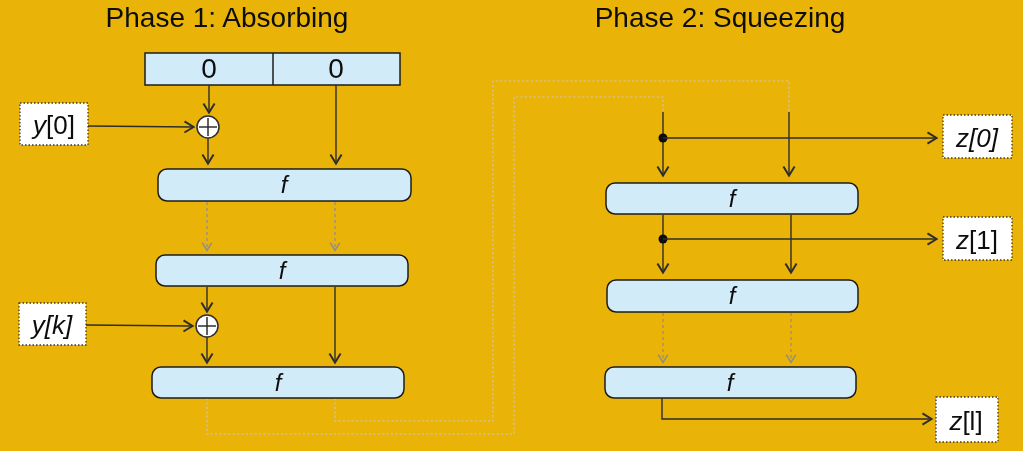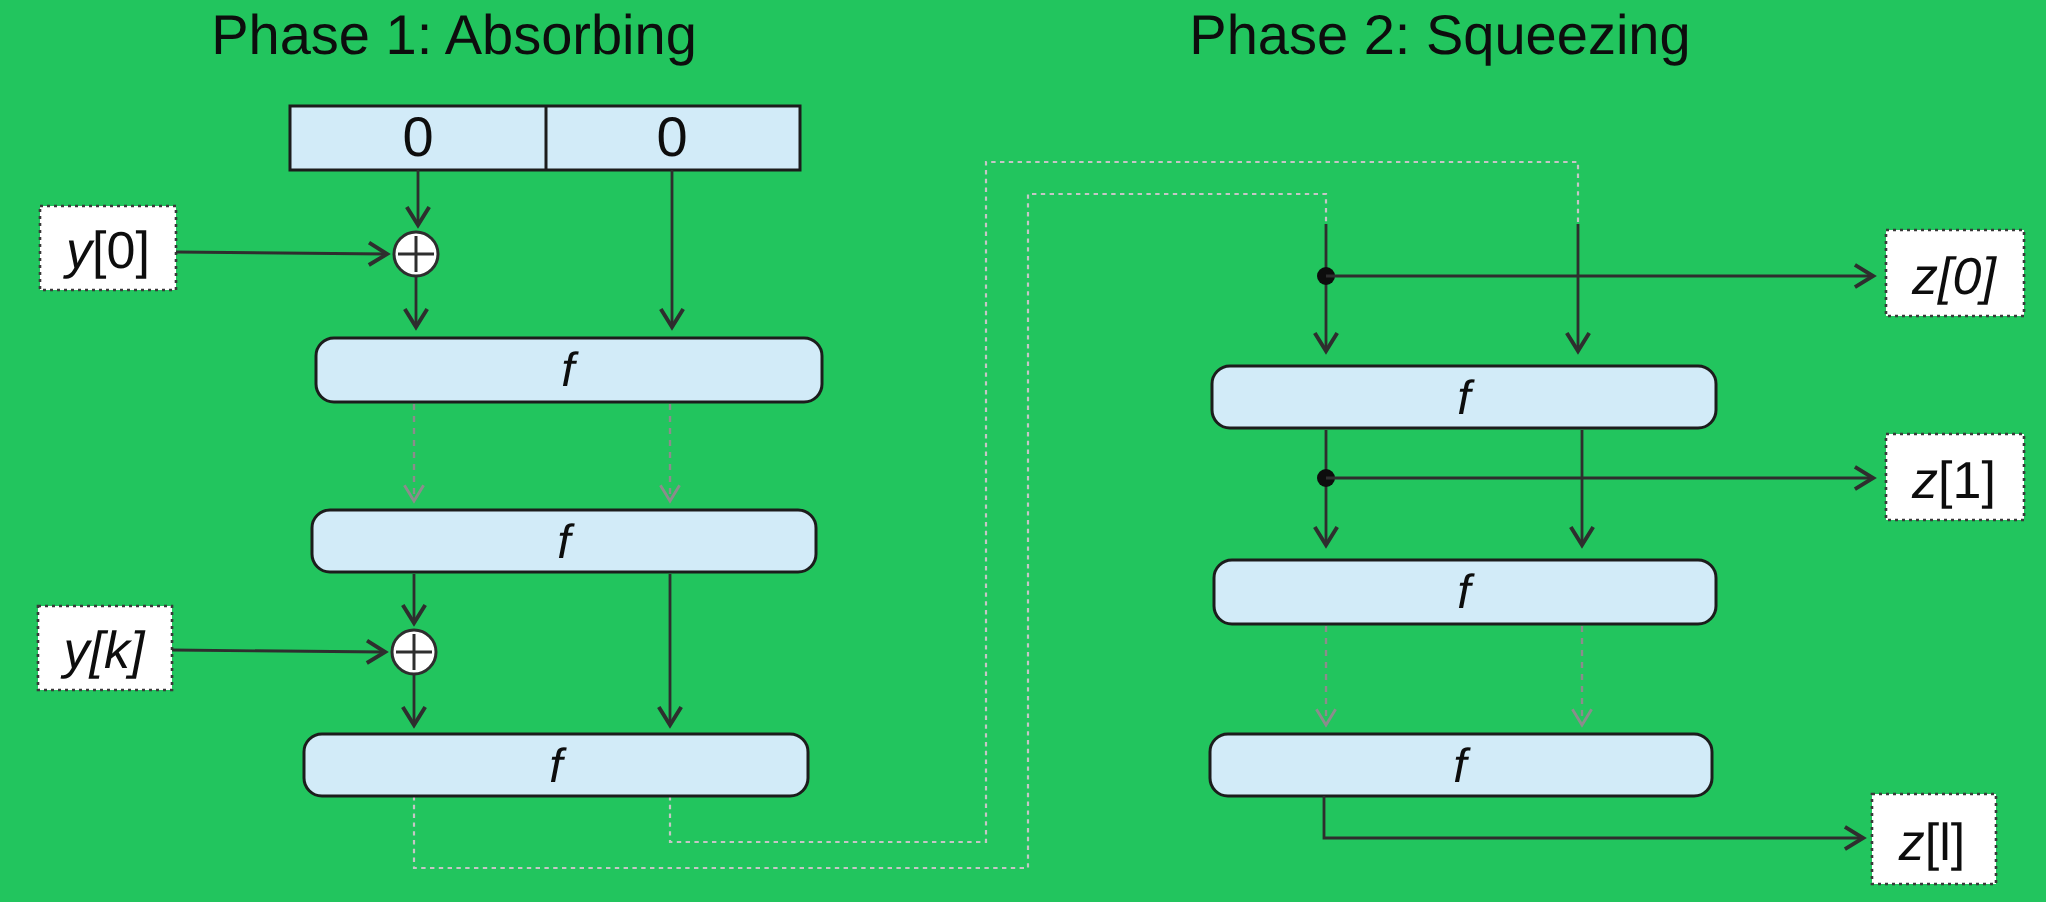--- a/index.html
+++ b/index.html
@@ -1,19 +1,19 @@
 <!DOCTYPE html>
 <html style="--box-fill: #d2ebf8; --box-stroke: #1c1c1c; --solid-line: #2e2e2e; --dashed-line: #8c8c8c; --wrap-line: #c6c6c6;"><head>
 <meta charset="utf-8">
 <style>
   html, body { margin: 0; padding: 0; background: #ffffff; }
   .stage {
     position: relative;
     width: 1023px; height: 451px;
-    background: #22c55e;
+    background: #eab308;
     font-family: "Liberation Sans", sans-serif;
   }
   svg text { font-family: "Liberation Sans", sans-serif; fill: #0d0d0d; }
   .title { font-size: 28px; }
   .cell-zero { font-size: 28px; }
   .f-label { font-size: 24px; font-style: italic; }
   .io-label { font-size: 26px; }
   .var-it { font-style: italic; }
   .idx-it { font-style: italic; }
 

